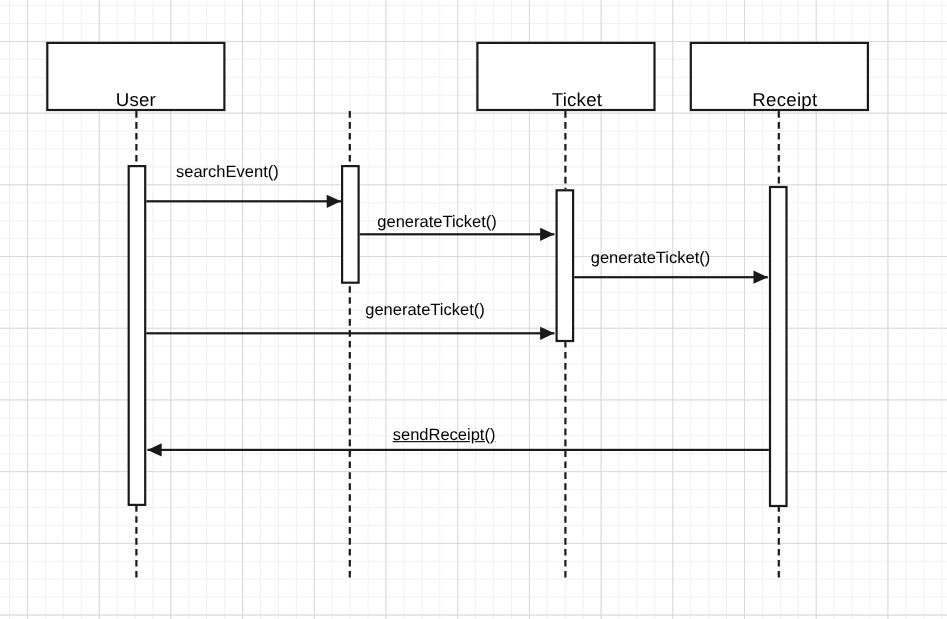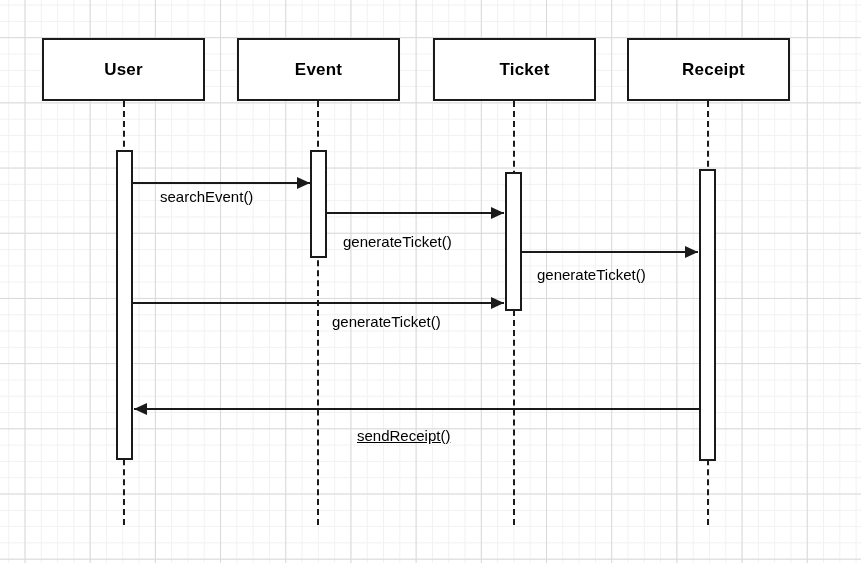--- a/index.html
+++ b/index.html
@@ -32,23 +32,22 @@
     font-family: "Liberation Sans", "DejaVu Sans", sans-serif;
   }
 
   
   .participant-box {
     position: absolute;
     box-sizing: border-box;
     background: #ffffff;
     border: 2px solid #1a1a1a;
     display: flex;
-    align-items: center;
+    align-items: flex-end;
     justify-content: center;
-    font-weight: bold;
   }
   .participant-label {
     font-size: 17px;
     color: #000000;
     line-height: 1;
     letter-spacing: 0.2px;
     white-space: nowrap;
   }
 
   
@@ -86,40 +85,36 @@
     border-top: 6px solid transparent;
     border-bottom: 6px solid transparent;
     border-right: 13px solid #1a1a1a;
   }
   .msg-label {
     position: absolute;
     font-size: 15px;
     color: #000000;
     line-height: 1;
     white-space: nowrap;
-    margin-top: 40px;
   }
 </style>
 </head>
 <body>
 
 <div id="canvas">
 
   <div class="lifeline" style="left:123px; top:101px; height:424px;"></div>
   <div class="lifeline" style="left:317px; top:101px; height:424px;"></div>
   <div class="lifeline" style="left:513px; top:101px; height:424px;"></div>
   <div class="lifeline" style="left:707px; top:101px; height:424px;"></div>
 
   <div class="participant-box" style="left:42px; top:38px; width:163px; height:63px;">
     <span class="participant-label">User</span>
   </div>
 
-  <div class="participant-box" style="left:237px; top:38px; width:163px; height:63px;">
-    <span class="participant-label">Event</span>
-  </div>
 
   <div class="participant-box" style="left:433px; top:38px; width:163px; height:63px;padding-left:20px;">
     <span class="participant-label">Ticket</span>
   </div>
 
   <div class="participant-box" style="left:627px; top:38px; width:163px; height:63px;padding-left:10px;">
     <span class="participant-label">Receipt</span>
   </div>
 
   <div class="activation" style="left:116px; top:150px; width:17px; height:310px;"></div>

